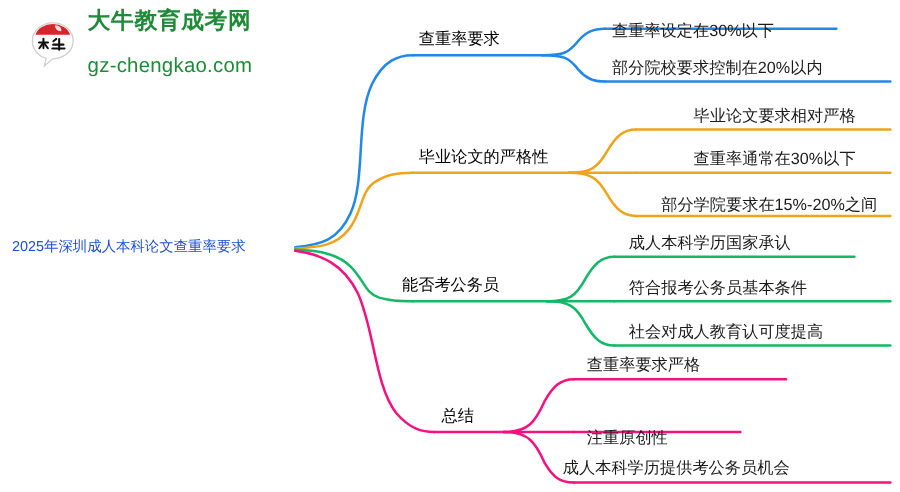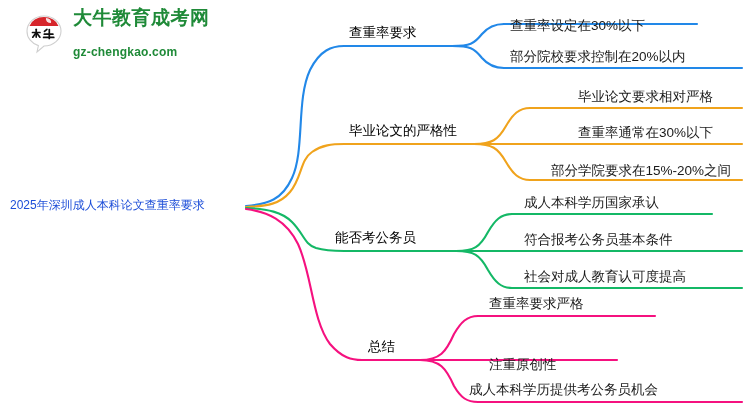--- a/index.html
+++ b/index.html
@@ -39,22 +39,22 @@
   }
   #logo-title {
     font-size: 19px;
     font-weight: bold;
     color: #1f8a38;
     letter-spacing: 0.5px;
     white-space: nowrap;
   }
   #logo-sub {
     margin-top: 19px;
-    font-size: 12px;
-    font-weight: bold;
+    font-size: 17px;
+    font-weight: normal;
     color: #1f8a38;
     letter-spacing: 0.2px;
     white-space: nowrap;
   }
 
   
   .node-text {
     position: absolute;
     white-space: nowrap;
     color: #1a1a1a;

